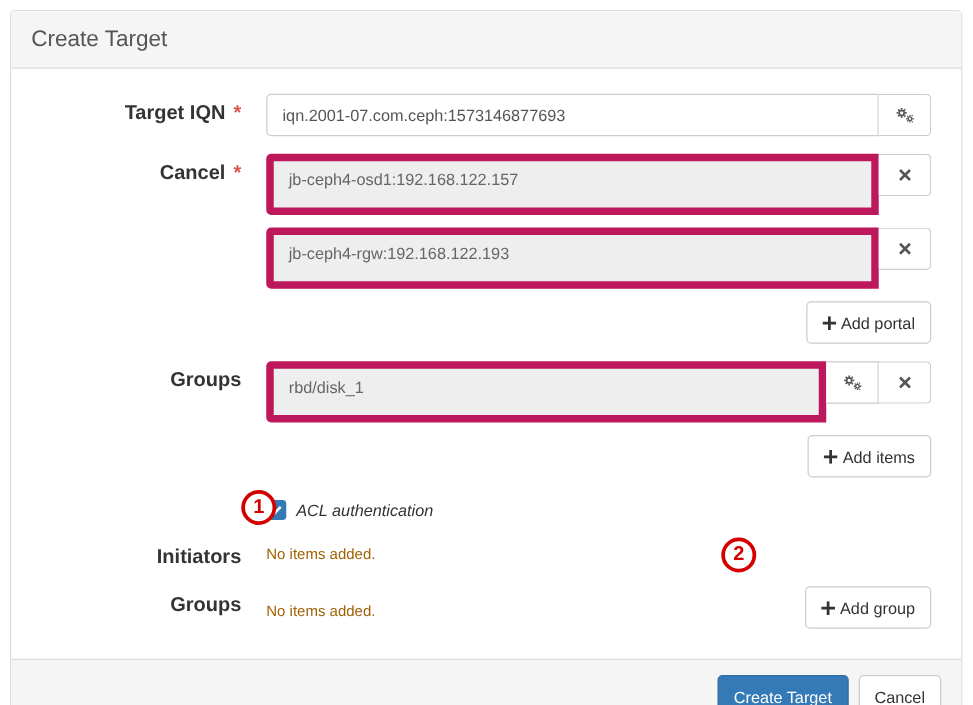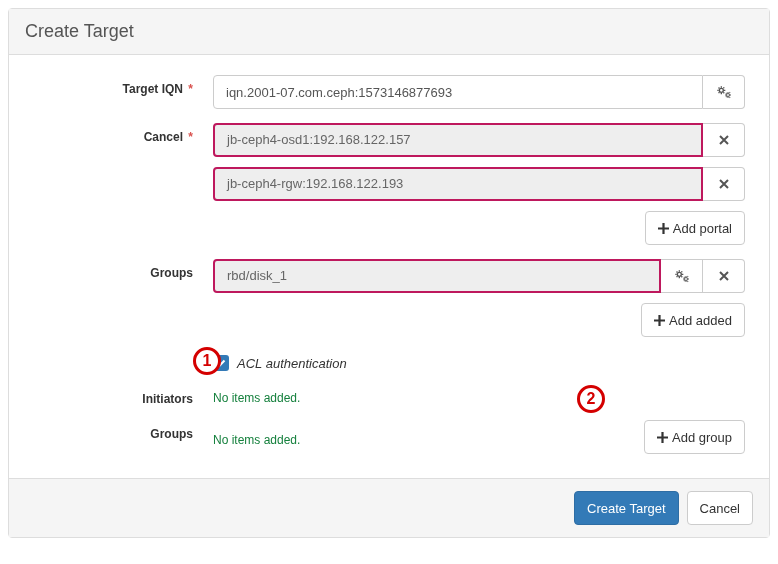--- a/index.html
+++ b/index.html
@@ -30,21 +30,21 @@
   .form-row {
     display: flex;
     align-items: flex-start;
     margin-bottom: 14px;
   }
   .form-label {
     width: 180px;
     text-align: right;
     padding-right: 20px;
     padding-top: 7px;
-    font-size: 12px;
+    font-size: 16px;
     font-weight: bold;
     color: #333;
     flex-shrink: 0;
   }
   .form-label .req { color: #d9534f; margin-left: 2px; }
   .form-field {
     flex: 1;
     display: flex;
     flex-direction: column;
     gap: 10px;
@@ -64,24 +64,24 @@
     color: #555;
     outline: none;
   }
   .input-group input:disabled,
   .input-group .ro {
     background: #eee;
     color: #666;
   }
   .input-group .ro {
     flex: 1;
-    height: 34px;
+    height: 49px;
     padding: 7px 12px;
     font-size: 13px;
-    border: 2px solid #be185d;
+    border: 6px solid #be185d;
     border-radius: 4px 0 0 4px;
   }
   .input-group .addon-btn {
     width: 42px;
     height: 34px;
     border: 1px solid #ccc;
     border-left: none;
     background: #fff;
     display: flex;
     align-items: center;
@@ -126,21 +126,21 @@
     border-radius: 3px;
     background: #337ab7;
     display: flex;
     align-items: center;
     justify-content: center;
     color: #fff;
     font-size: 11px;
     cursor: pointer;
   }
   .empty-text {
-    color: #15803d;
+    color: #a16207;
     font-size: 12px;
     padding-top: 6px;
   }
   .row-split {
     display: flex;
     justify-content: space-between;
     align-items: center;
   }
   .panel-footer {
     padding: 12px 16px;
@@ -266,21 +266,21 @@
             </span>
           </div>
         </div>
         <div class="right-actions">
           <button class="btn">
             <span>
               <svg width="11" height="11" viewBox="0 0 10 10">
                   <path d="M5 0v10M0 5h10" stroke="#333" stroke-width="2"></path>
                 </svg>
             </span>
-            <span>Add added</span>
+            <span>Add items</span>
           </button>
         </div>
       </div>
     </div>
 
     <div class="form-row rel">
       <div class="annot" style="left:160px; top:-4px;">1</div>
       <div class="form-label"></div>
       <div class="form-field">
         <div class="checkbox-row">

